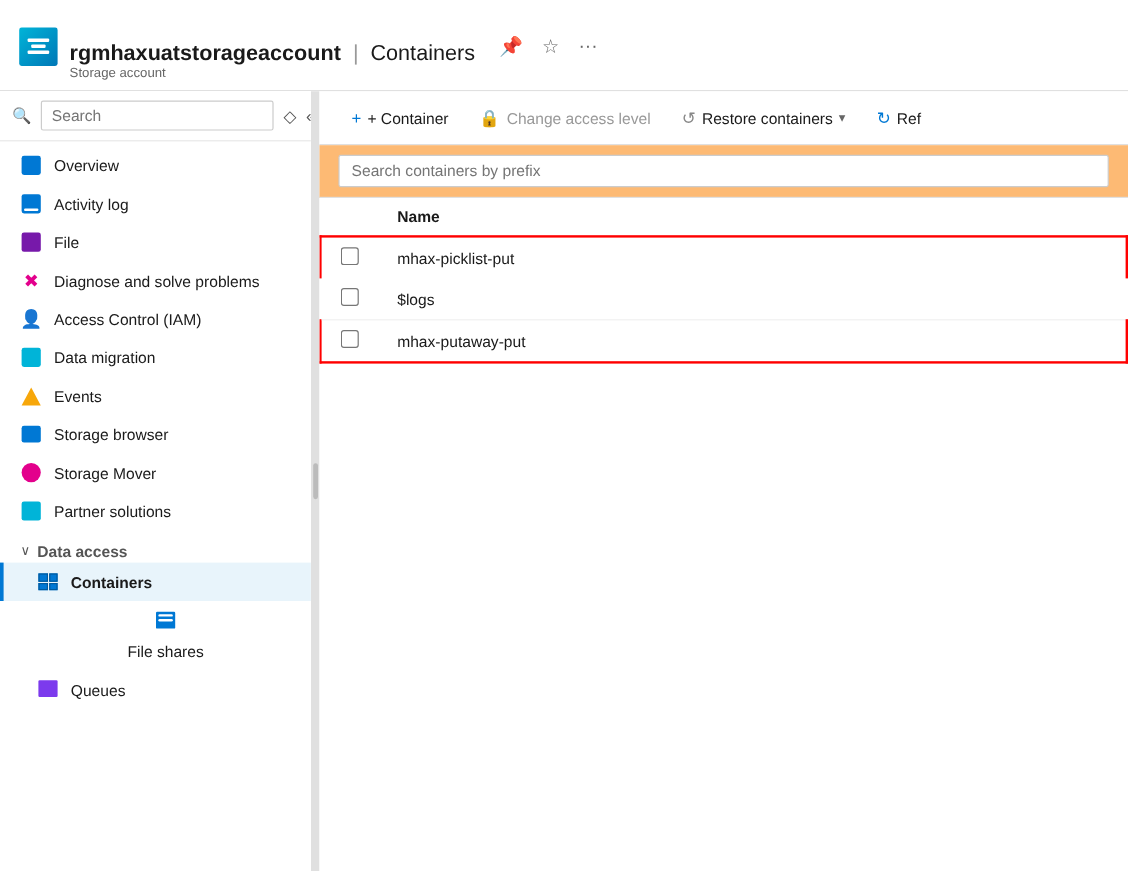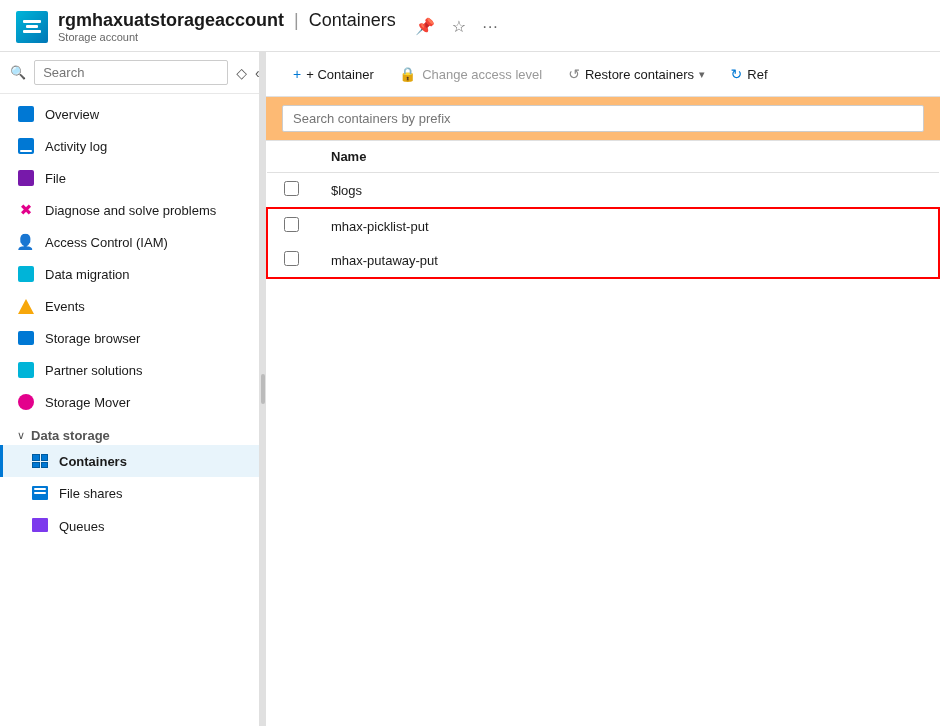--- a/index.html
+++ b/index.html
@@ -26,21 +26,21 @@
       display: flex; flex-direction: column; gap: 2px;
       align-items: center;
     }
     .header-icon-line {
       height: 3px; background: #fff; border-radius: 1px;
     }
     .header-icon-line:nth-child(1) { width: 18px; }
     .header-icon-line:nth-child(2) { width: 12px; }
     .header-icon-line:nth-child(3) { width: 18px; }
     .header-title-group { display: flex; flex-direction: column; }
-    .header-title { font-size: 18px; font-weight: 600; color: #1a1a1a; }
+    .header-title { font-size: 18px; font-weight: 600; color: #1a1a1a; margin-top: 24px; }
     .header-subtitle { font-size: 11px; color: #666; }
     .header-separator { font-size: 18px; font-weight: 300; color: #999; margin: 0 4px; }
     .header-page { font-size: 18px; font-weight: 400; color: #1a1a1a; }
     .header-actions { margin-left: 8px; display: flex; gap: 12px; align-items: center; }
     .header-action-btn {
       background: none; border: none; cursor: pointer; color: #666; font-size: 16px; padding: 2px;
     }
 
     
     .main-layout { display: flex; flex: 1; overflow: hidden; }
@@ -264,50 +264,50 @@
 
       <div class="nav-item">
         <div class="nav-icon">
           <div style="width:16px;height:14px;background:#0078d4;border-radius:2px;"></div>
         </div>
         <span>Storage browser</span>
       </div>
 
       <div class="nav-item">
         <div class="nav-icon">
+          <div style="width:16px;height:16px;background:#e3008c;border-radius:50%;"></div>
+        </div>
+        <span>Storage Mover</span>
+      </div>
+
+      <div class="nav-item">
+        <div class="nav-icon">
           <div style="width:16px;height:16px;background:#00b4d8;border-radius:2px;"></div>
         </div>
         <span>Partner solutions</span>
-      </div>
-
-      <div class="nav-item">
-        <div class="nav-icon">
-          <div style="width:16px;height:16px;background:#e3008c;border-radius:50%;"></div>
-        </div>
-        <span>Storage Mover</span>
       </div>
 
       <div class="nav-item" style="padding: 10px 14px 2px; display:flex; align-items:center; gap:6px; cursor:pointer;">
         <span style="font-size:11px;color:#555;">∨</span>
-        <span style="font-size:13px;font-weight:600;color:#555;">Data storage</span>
+        <span style="font-size:13px;font-weight:600;color:#555;">Data access</span>
       </div>
 
       <div class="nav-item active" style="padding-left:28px;">
         <div class="nav-icon">
           <div style="display:grid;grid-template-columns:1fr 1fr;gap:1px;width:16px;height:14px;">
             <div style="background:#0078d4;border:1px solid #005a9e;"></div>
             <div style="background:#0078d4;border:1px solid #005a9e;"></div>
             <div style="background:#0078d4;border:1px solid #005a9e;"></div>
             <div style="background:#0078d4;border:1px solid #005a9e;"></div>
           </div>
         </div>
         <span>Containers</span>
       </div>
 
-      <div class="nav-item" style="padding-left:28px;">
+      <div class="nav-item" style="padding-left:28px;flex-direction:column;">
         <div class="nav-icon">
           <div style="width:16px;height:14px;background:#0078d4;border-radius:1px;position:relative;">
             <div style="position:absolute;top:2px;left:2px;right:2px;height:2px;background:#fff;border-radius:1px;"></div>
             <div style="position:absolute;top:6px;left:2px;right:2px;height:2px;background:#fff;border-radius:1px;"></div>
           </div>
         </div>
         <span>File shares</span>
       </div>
 
       <div class="nav-item" style="padding-left:28px;align-items:flex-end;">
@@ -351,32 +351,32 @@
     <div class="table-area">
       <table class="table">
         <thead>
           <tr>
             <th style="width:40px;"></th>
             <th>Name</th>
           </tr>
         </thead>
         <tbody>
 
+          <tr style="outline: none;">
+            <td style="text-align:center;border-top:2px solid red;border-left:2px solid red;border-bottom:none;">
+              <input type="checkbox" class="row-checkbox" style="">
+            </td>
+            <td style="border-top:2px solid red;border-right:2px solid red;border-bottom:none;">mhax-picklist-put</td>
+          </tr>
+
           <tr>
             <td style="text-align:center;">
               <input type="checkbox" class="row-checkbox" style="">
             </td>
             <td>$logs</td>
-          </tr>
-
-          <tr style="outline: none;">
-            <td style="text-align:center;border-top:2px solid red;border-left:2px solid red;border-bottom:none;">
-              <input type="checkbox" class="row-checkbox" style="">
-            </td>
-            <td style="border-top:2px solid red;border-right:2px solid red;border-bottom:none;">mhax-picklist-put</td>
           </tr>
           <tr>
             <td style="text-align:center;border-bottom:2px solid red;border-left:2px solid red;border-top:none;">
               <input type="checkbox" class="row-checkbox" style="">
             </td>
             <td style="border-bottom:2px solid red;border-right:2px solid red;border-top:none;">mhax-putaway-put</td>
           </tr>
         </tbody>
       </table>
     </div>

